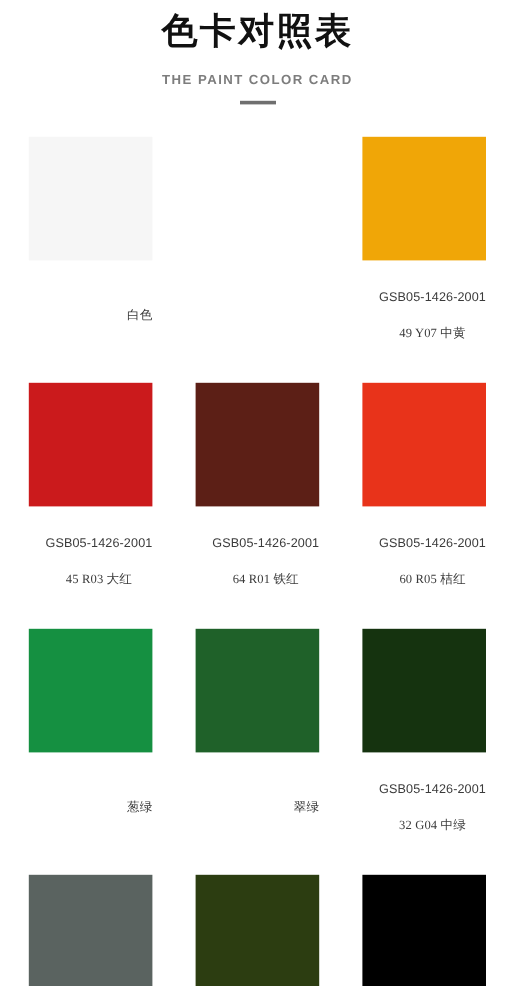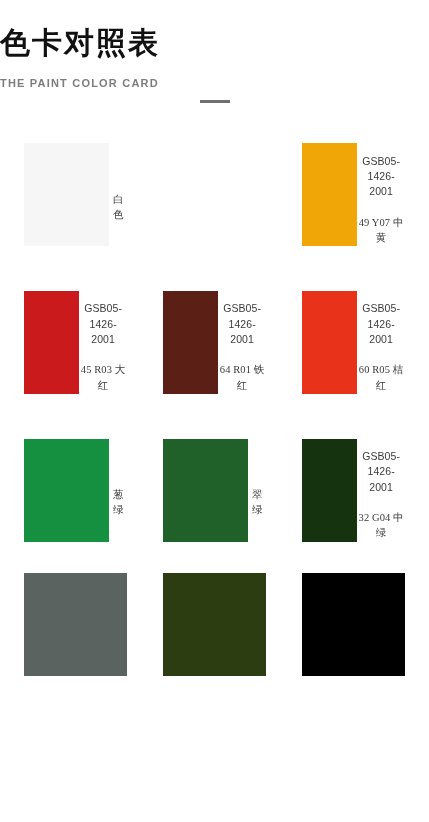--- a/index.html
+++ b/index.html
@@ -18,22 +18,22 @@
 
   .page {
     width: 429px;
     height: 822px;
     box-sizing: border-box;
     position: relative;
   }
 
   
   .header {
-    text-align: left;
-    padding-top: 24px;
+    text-align: center;
+    padding-top: 8px;
   }
   .main-title {
     font-size: 30px;
     font-weight: 700;
     letter-spacing: 2px;
     color: #111111;
     line-height: 1.25;
     margin: 0;
     font-family: "DejaVu Sans", "Liberation Sans", sans-serif;
   }
@@ -60,21 +60,22 @@
     flex-direction: column;
     row-gap: 17px;
   }
   .row {
     display: flex;
     justify-content: space-between;
   }
   .cell {
     width: 103px;
     display: flex;
-    align-items: center;
+    flex-direction: column;
+    align-items: flex-end;
   }
   .swatch {
     width: 103px;
     height: 103px;
     display: block;
   }
   .caption {
     margin-top: 9px;
     text-align: center;
     font-size: 10.5px;

